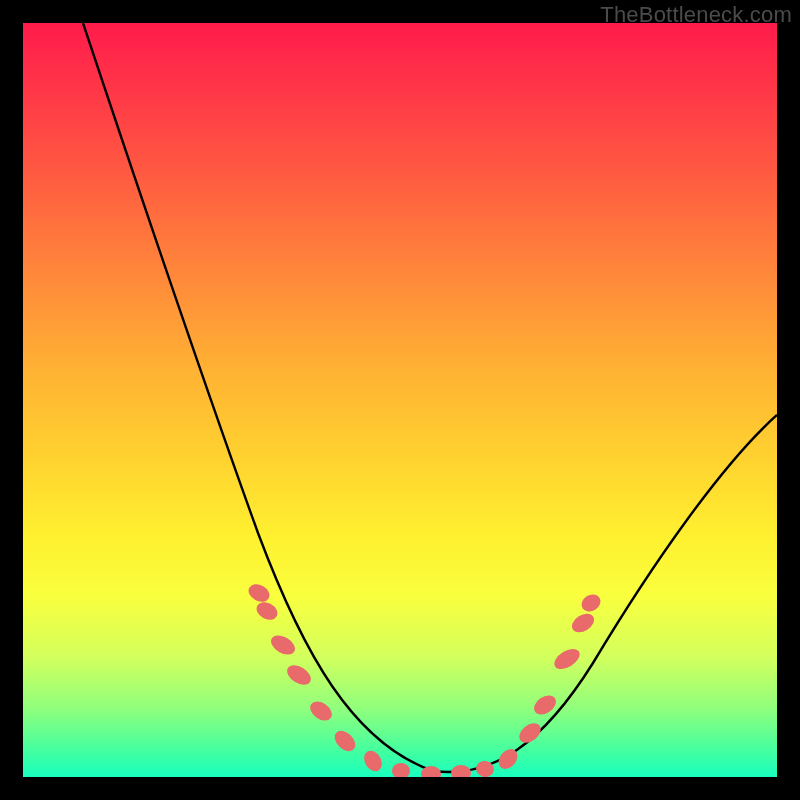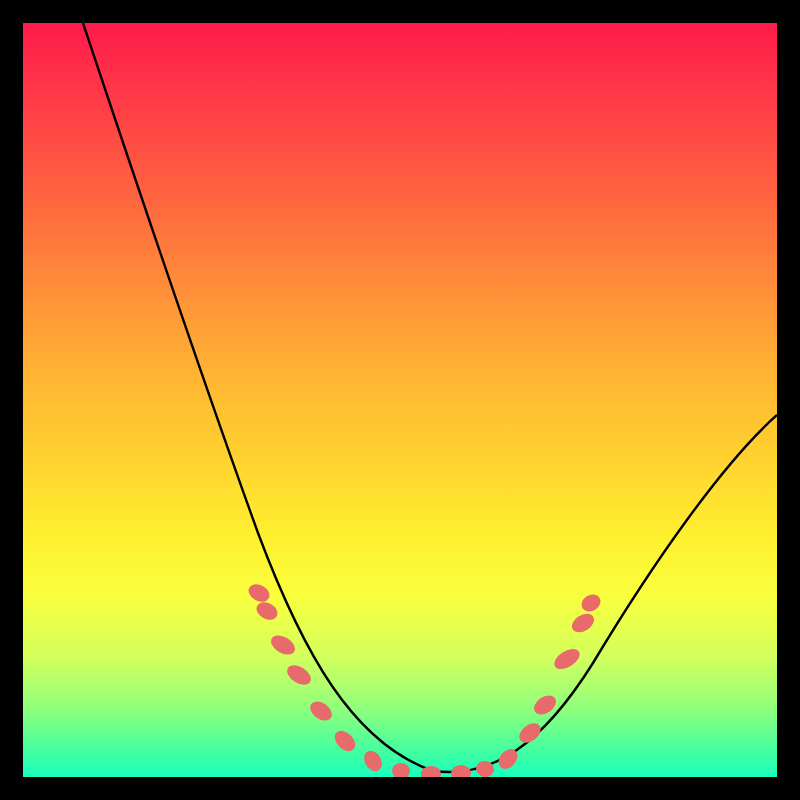--- a/index.html
+++ b/index.html
@@ -92,13 +92,14 @@
         <ellipse cx="485" cy="736" rx="8" ry="11" transform="rotate(40 485 736)"></ellipse>
         <ellipse cx="507" cy="710" rx="8" ry="12" transform="rotate(52 507 710)"></ellipse>
         <ellipse cx="522" cy="682" rx="8" ry="12" transform="rotate(56 522 682)"></ellipse>
         <ellipse cx="544" cy="636" rx="8" ry="14" transform="rotate(58 544 636)"></ellipse>
         <ellipse cx="560" cy="600" rx="8" ry="12" transform="rotate(58 560 600)"></ellipse>
         <ellipse cx="568" cy="580" rx="8" ry="10" transform="rotate(58 568 580)"></ellipse>
       </g>
     </svg>
   </div>
 
+  <div class="watermark">TheBottleneck.com</div>
 </div>
 
 </body></html>

